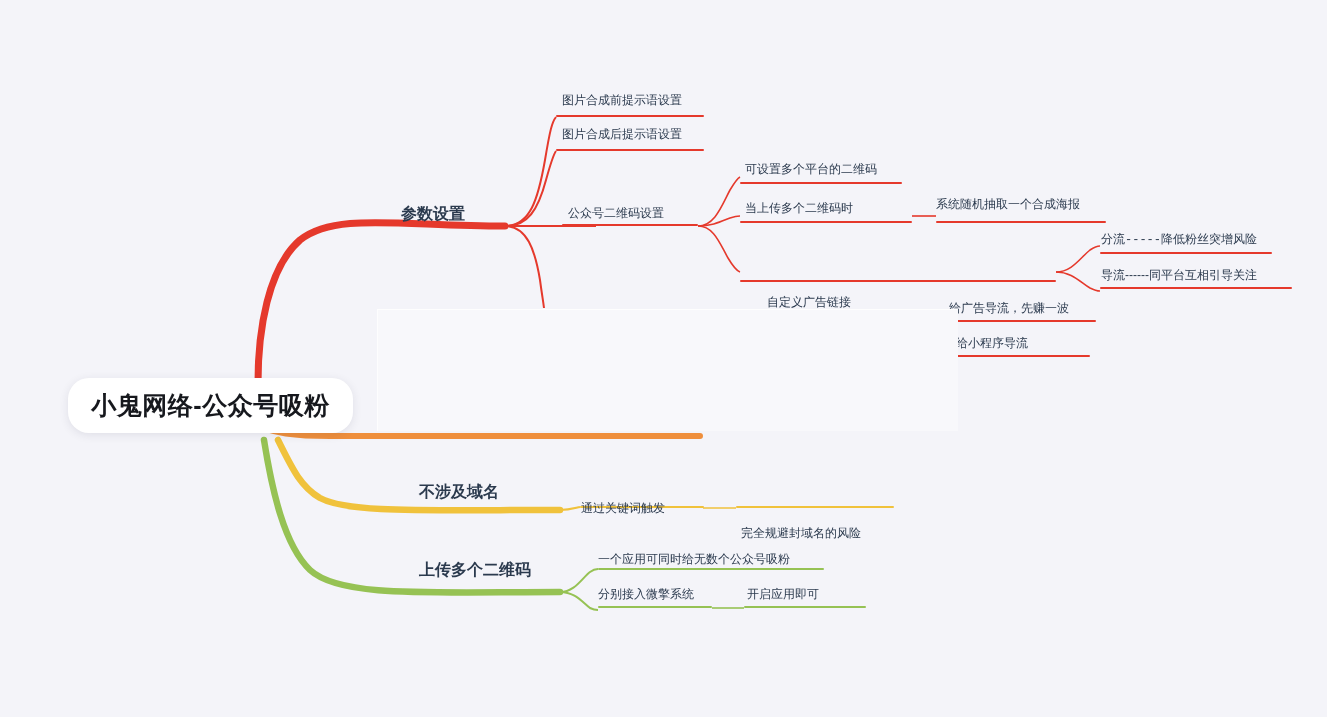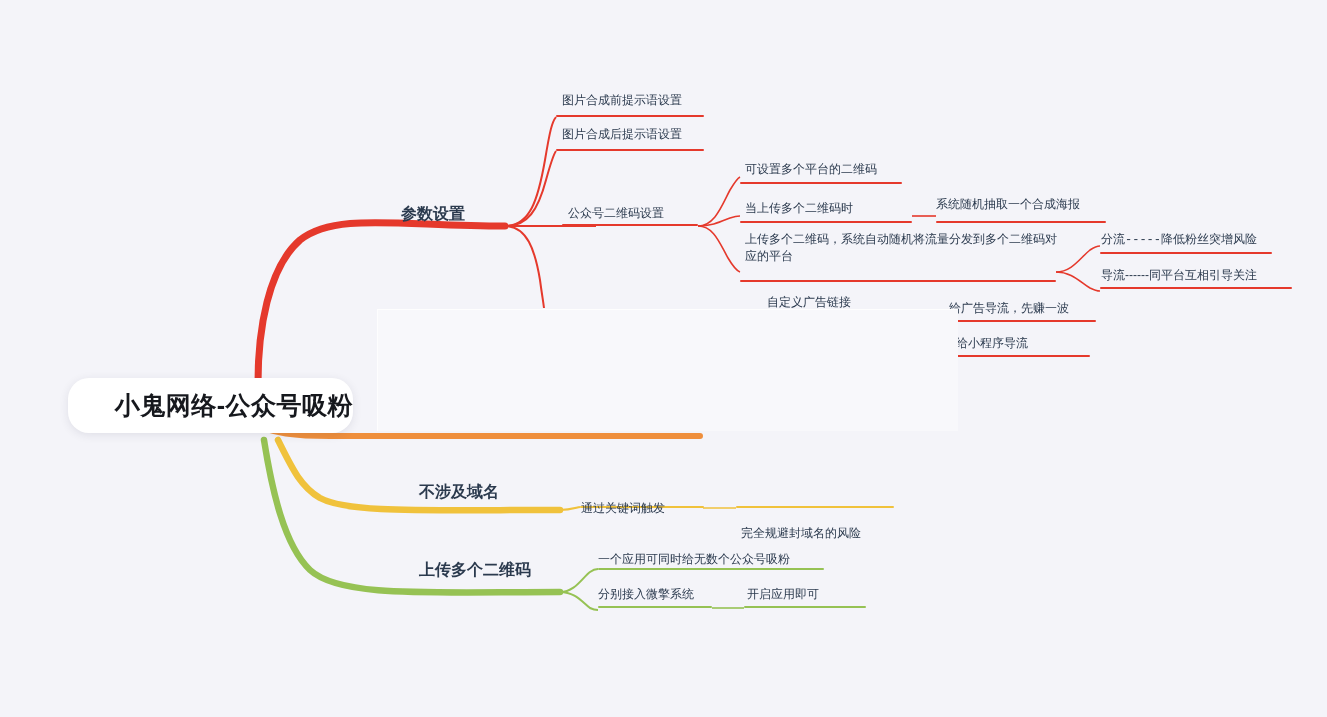--- a/index.html
+++ b/index.html
@@ -15,21 +15,21 @@
 
   .node{position:absolute;white-space:nowrap;}
 
   
   .root{
     left:68px;top:378px;
     width:285px;height:55px;
     background:#ffffff;
     border-radius:21px;
     box-shadow:0 2px 10px rgba(40,40,70,.10);
-    display:flex;align-items:center;justify-content:flex-end;
+    display:flex;align-items:center;justify-content:center;
     font-size:25px;font-weight:bold;color:#16181d;
     letter-spacing:.5px;
     z-index:6;
   }
 
   
   .topic{
     font-size:16px;font-weight:bold;color:#2b3a4e;
     z-index:5;
   }
@@ -130,21 +130,20 @@
   <div class="node leaf" style="left:562px;top:92px;">图片合成前提示语设置</div>
 
   <div class="node leaf" style="left:562px;top:126px;">图片合成后提示语设置</div>
 
   <div class="node leaf" style="left:568px;top:205px;">公众号二维码设置</div>
 
   <div class="node leaf" style="left:745px;top:161px;">可设置多个平台的二维码</div>
 
   <div class="node leaf" style="left:745px;top:200px;">当上传多个二维码时</div>
 
-  <div class="node leaf two-line" style="left:745px;top:231px;">上传多个二维码，系统自动随机将流量分发到多个二维码对应的平台</div>
 
   <div class="node leaf" style="left:936px;top:196px;">系统随机抽取一个合成海报</div>
 
   <div class="node leaf" style="left:1101px;top:232px;font-family:Liberation Mono, monospace;">分流-----降低粉丝突增风险</div>
 
   <div class="node leaf" style="left:1101px;top:267px;">导流------同平台互相引导关注</div>
 
   <div class="node leaf" style="left:767px;top:294px;">自定义广告链接</div>
 
   <div class="node leaf" style="left:949px;top:300px;">给广告导流，先赚一波</div>

